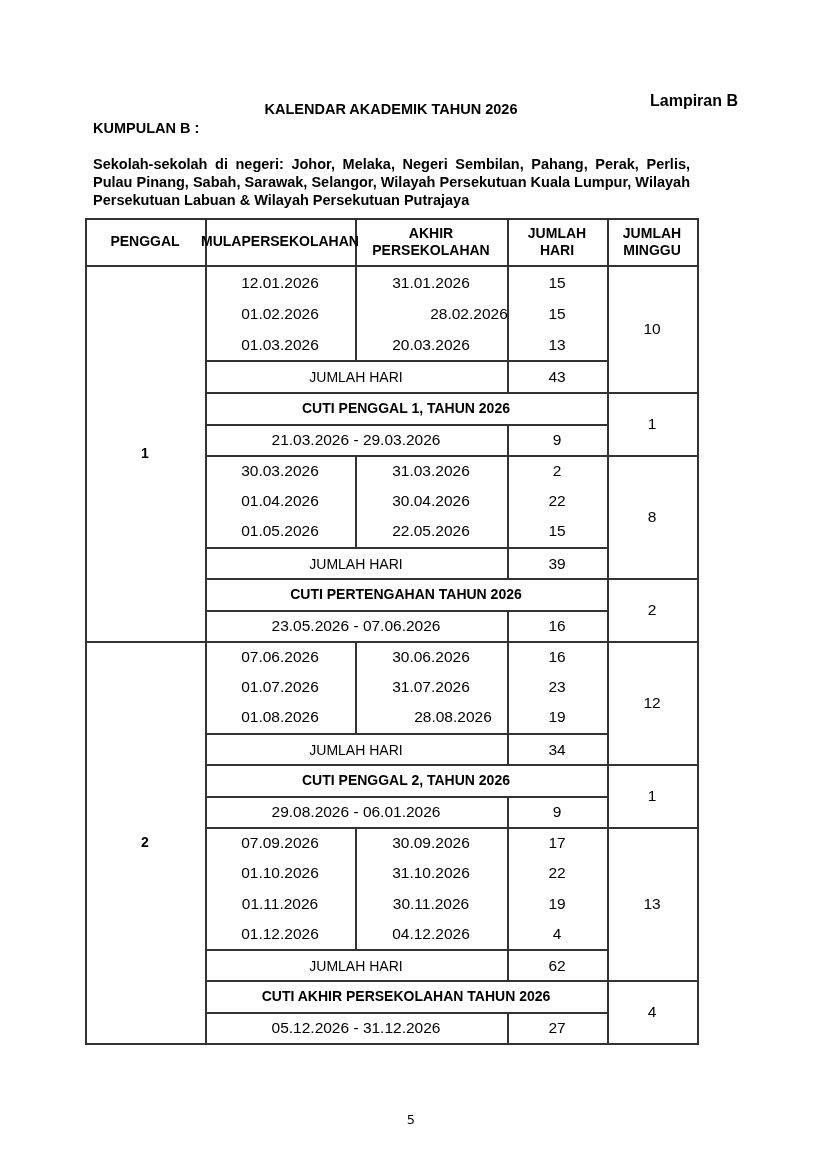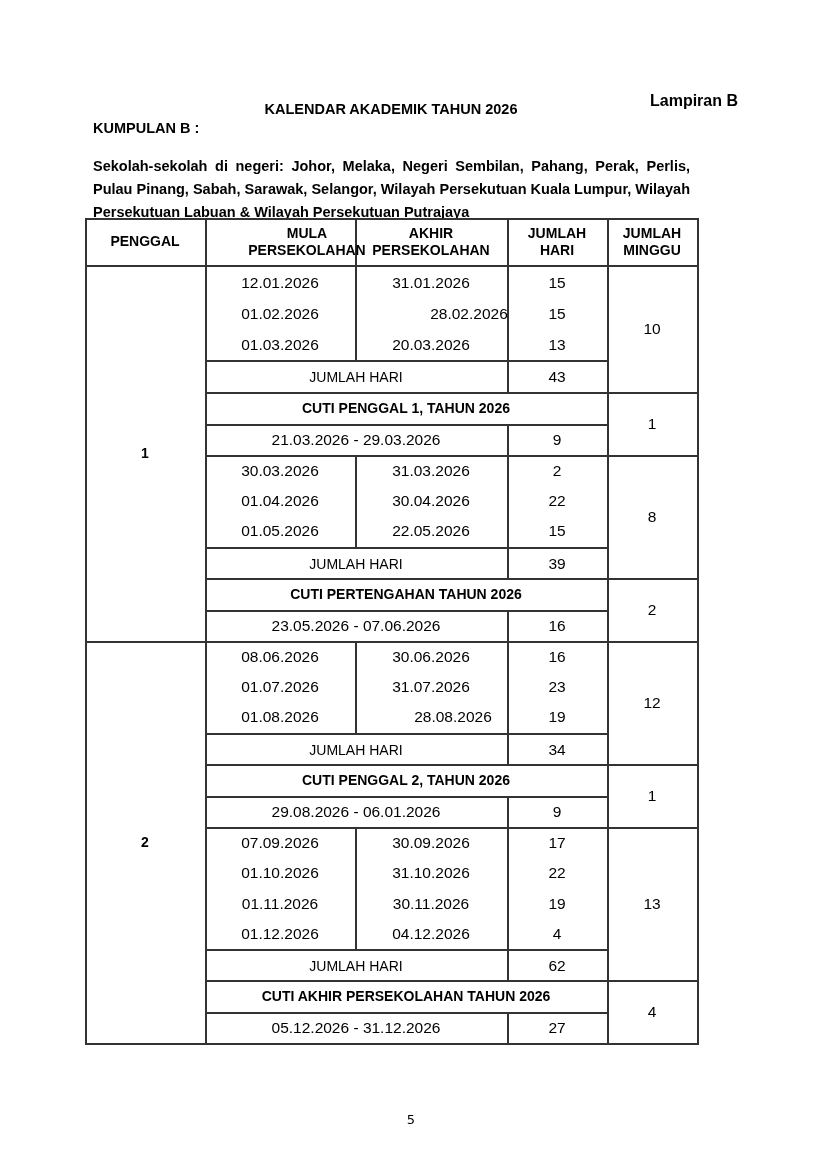--- a/index.html
+++ b/index.html
@@ -1,21 +1,21 @@
 <!DOCTYPE html>
 <html><head>
 <meta charset="utf-8">
 <style>
   html,body{margin:0;padding:0;background:#fff;}
   body{width:816px;height:1150px;position:relative;overflow:hidden;font-family:"Liberation Sans",sans-serif;color:#000;}
   .abs{position:absolute;}
   .lampiran{right:78px;top:44px;font-size:16px;font-weight:bold;margin-top:48px;}
   .title{left:0;width:782px;text-align:center;top:101px;font-size:14.5px;font-weight:bold;}
   .kump{left:93px;top:120px;font-size:14.5px;font-weight:bold;}
-  .intro{left:93px;top:155px;width:597px;font-size:14.5px;font-weight:bold;line-height:23px;text-align:justify;text-align-last:left;}
+  .intro{left:93px;top:155px;width:597px;font-size:14.5px;font-weight:bold;line-height:18px;text-align:justify;text-align-last:left;}
   .pageno{left:0;width:822px;text-align:center;top:1112px;font-size:13px;font-family:"DejaVu Sans",sans-serif;}
   .line{position:absolute;background:#333;}
   .h{height:1.5px;}
   .v{width:1.5px;}
   .cell{position:absolute;display:flex;align-items:center;justify-content:center;text-align:center;font-size:15.5px;}
   .hdr{font-weight:bold;font-size:14px;line-height:17px;}
   .b{font-weight:bold;font-size:14px;}
 </style>
 </head>
 <body>
@@ -65,21 +65,21 @@
   <div class="line v" style="left:507px;top:641px;height:124px;"></div>
   <div class="line v" style="left:507px;top:796px;height:32px;"></div>
 
   <div class="line v" style="left:355px;top:827px;height:123px;"></div>
   <div class="line v" style="left:507px;top:827px;height:154px;"></div>
   <div class="line v" style="left:507px;top:1012px;height:32px;"></div>
 
   <div class="cell hdr" style="left:85px;width:120px;top:218px;height:47px;">
       <span>PENGGAL</span>
     </div>
-  <div class="cell hdr" style="left:205px;width:150px;top:218px;height:47px;flex-direction:column;padding-left:27px;">
+  <div class="cell hdr" style="left:205px;width:150px;top:218px;height:47px;flex-direction:row;">
       <span>MULA</span>
       <span>PERSEKOLAHAN</span>
     </div>
   <div class="cell hdr" style="left:355px;width:152px;top:218px;height:47px;flex-direction:column;">
       <span>AKHIR</span>
       <span>PERSEKOLAHAN</span>
     </div>
   <div class="cell hdr" style="left:507px;width:100px;top:218px;height:47px;flex-direction:column;">
       <span>JUMLAH</span>
       <span>HARI</span>
@@ -134,21 +134,21 @@
   <div class="cell" style="left:205px;width:302px;top:548px;height:31px;font-size:14px;">JUMLAH HARI</div>
   <div class="cell" style="left:507px;width:100px;top:548px;height:31px;">39</div>
   <div class="cell" style="left:607px;width:90px;top:455px;height:123px;">8</div>
 
   <div class="cell b" style="left:205px;width:402px;top:578px;height:32px;">CUTI PERTENGAHAN TAHUN 2026</div>
   <div class="cell" style="left:205px;width:302px;top:610px;height:32px;">23.05.2026 - 07.06.2026</div>
   <div class="cell" style="left:507px;width:100px;top:610px;height:32px;">16</div>
   <div class="cell" style="left:607px;width:90px;top:578px;height:63px;">2</div>
 
   <div>
-    <div class="cell" style="left:205px;width:150px;top:642px;height:30px;">08.06.2026</div>
+    <div class="cell" style="left:205px;width:150px;top:642px;height:30px;">07.06.2026</div>
     <div class="cell" style="left:355px;width:152px;top:642px;height:30px;">30.06.2026</div>
     <div class="cell" style="left:507px;width:100px;top:642px;height:30px;">16</div>
   </div>
   <div>
     <div class="cell" style="left:205px;width:150px;top:672px;height:30px;">01.07.2026</div>
     <div class="cell" style="left:355px;width:152px;top:672px;height:30px;">31.07.2026</div>
     <div class="cell" style="left:507px;width:100px;top:672px;height:30px;">23</div>
   </div>
   <div>
     <div class="cell" style="left:205px;width:150px;top:702px;height:30px;">01.08.2026</div>

